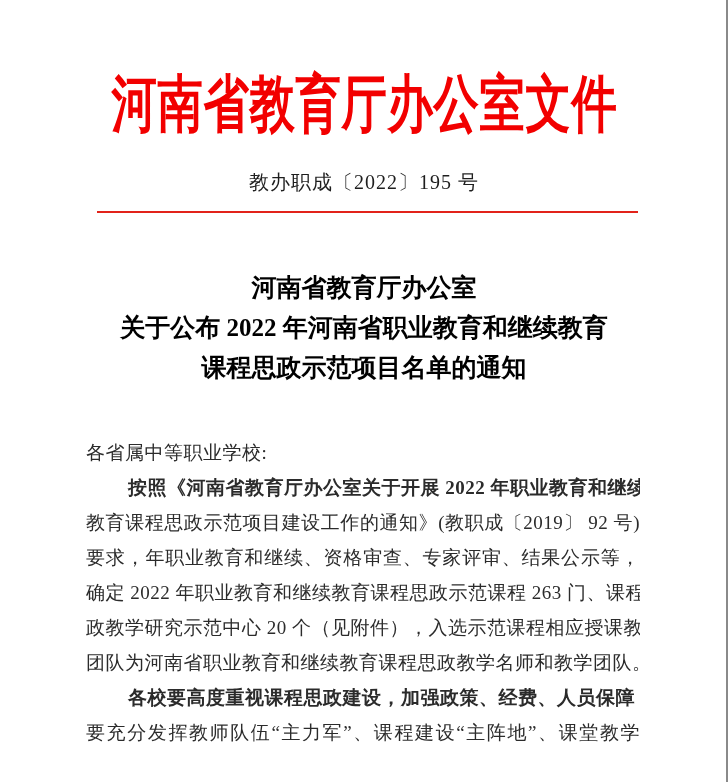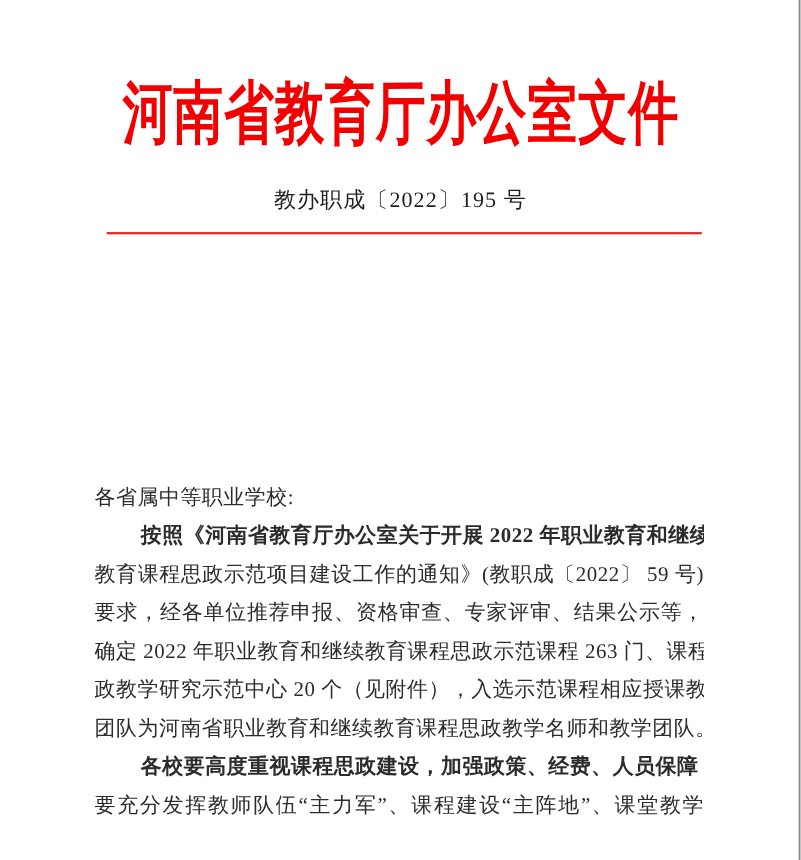--- a/index.html
+++ b/index.html
@@ -105,26 +105,31 @@
 <div class="page">
 
   <div class="masthead">
     <span class="masthead-inner">河南省教育厅办公室文件</span>
   </div>
 
   <div class="doc-number">教办职成〔2022〕195 号</div>
 
   <div class="red-divider"></div>
 
+  <div class="notice-title">
+    <div>河南省教育厅办公室</div>
+    <div>关于公布 2022 年河南省职业教育和继续教育</div>
+    <div>课程思政示范项目名单的通知</div>
+  </div>
 
   <div class="body-block">
     <div class="body-line noj">各省属中等职业学校:</div>
     <div class="body-line indent">按照《河南省教育厅办公室关于开展 2022 年职业教育和继续</div>
-    <div class="body-line">教育课程思政示范项目建设工作的通知》(教职成〔2022〕 59 号)</div>
-    <div class="body-line">要求，经各单位推荐申报、资格审查、专家评审、结果公示等，</div>
+    <div class="body-line">教育课程思政示范项目建设工作的通知》(教职成〔2019〕 92 号)</div>
+    <div class="body-line">要求，年职业教育和继续、资格审查、专家评审、结果公示等，</div>
     <div class="body-line">确定 2022 年职业教育和继续教育课程思政示范课程 263 门、课程思</div>
     <div class="body-line">政教学研究示范中心 20 个（见附件），入选示范课程相应授课教师、</div>
     <div class="body-line">团队为河南省职业教育和继续教育课程思政教学名师和教学团队。</div>
     <div class="body-line indent">各校要高度重视课程思政建设，加强政策、经费、人员保障，</div>
     <div class="body-line">要充分发挥教师队伍“主力军”、课程建设“主阵地”、课堂教学</div>
   </div>
 
   <div class="page-right-edge"></div>
 
 </div>

